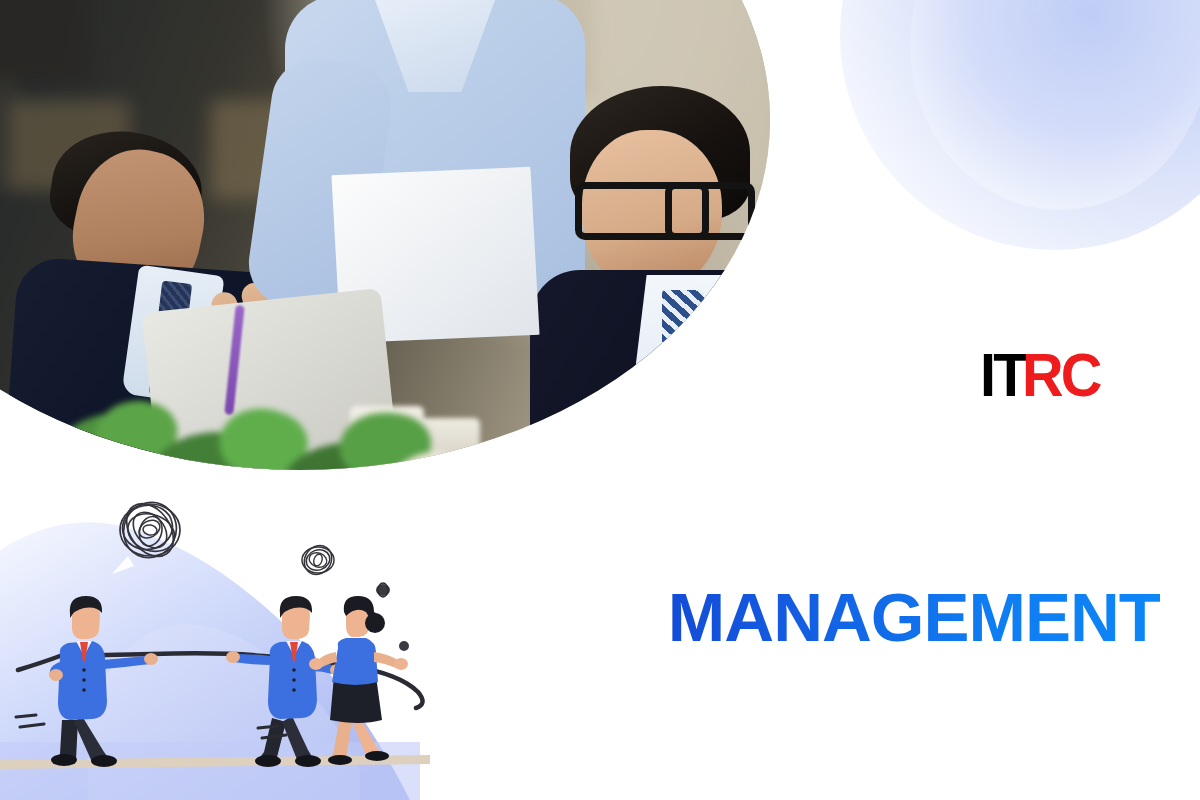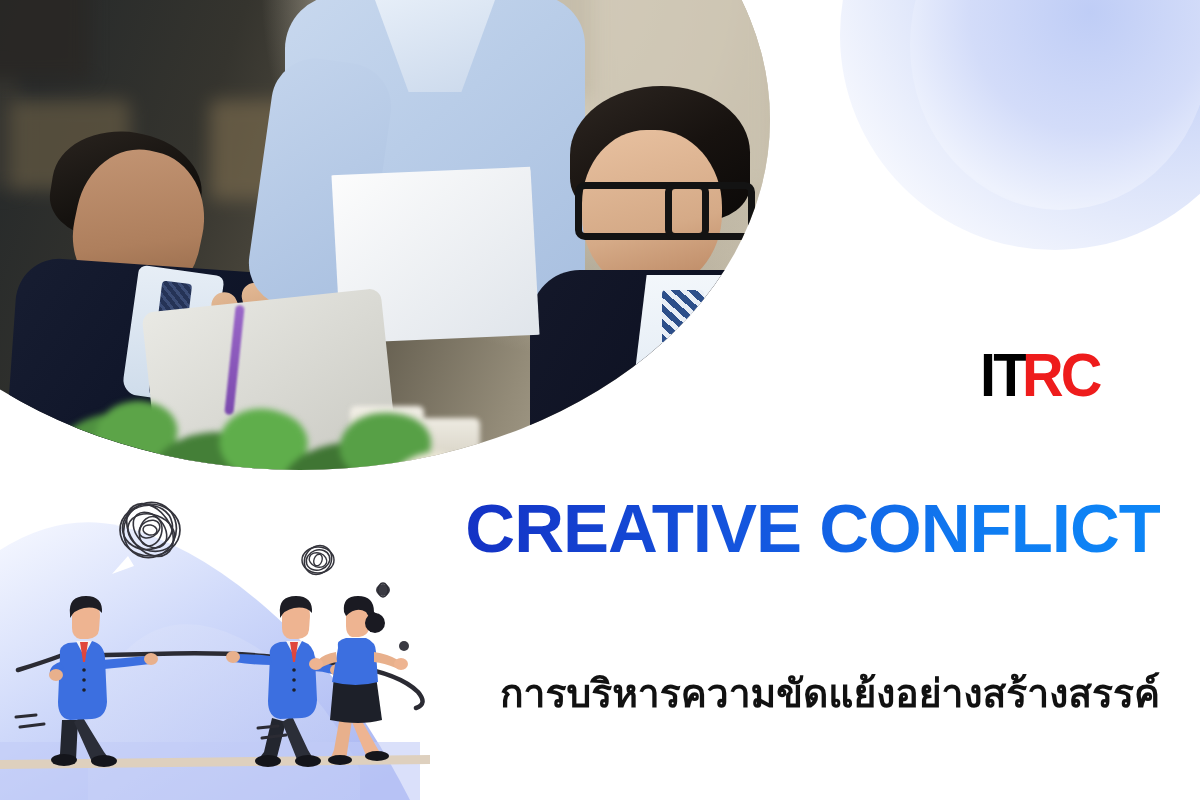--- a/index.html
+++ b/index.html
@@ -339,17 +339,16 @@
         <circle cx="375" cy="153" r="10" fill="#1a1a22"></circle>
       </g>
     </svg>
   </div>
 
   <div class="logo">
     <span class="it">IT</span><span class="rc">RC</span>
   </div>
 
 
-  <div class="title-l1">CREATIVE CONFLICT</div>
-
-  <div class="subtitle">การบริหารความขัดแย้งอย่างสร้างสรรค์</div>
+  <div class="title-l2">MANAGEMENT</div>
+
 
 </div>
 
 </body></html>

